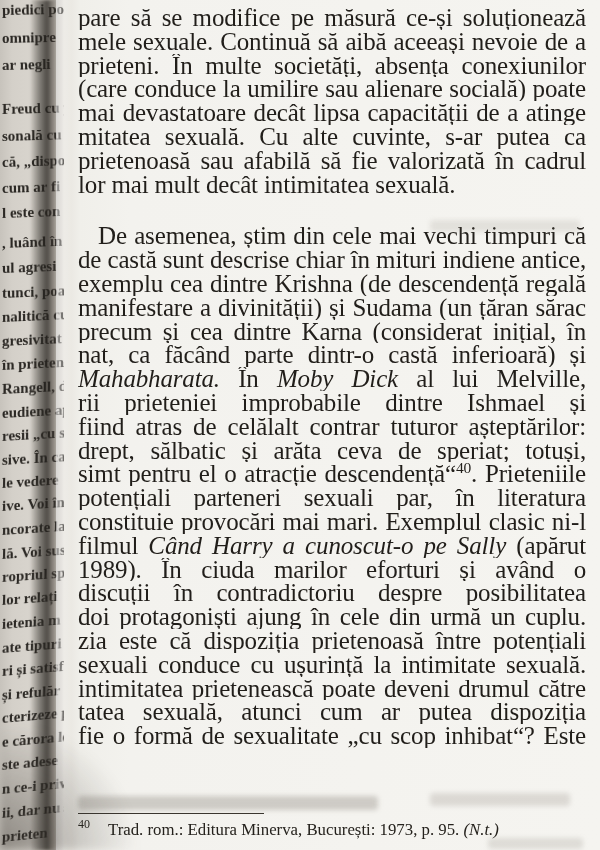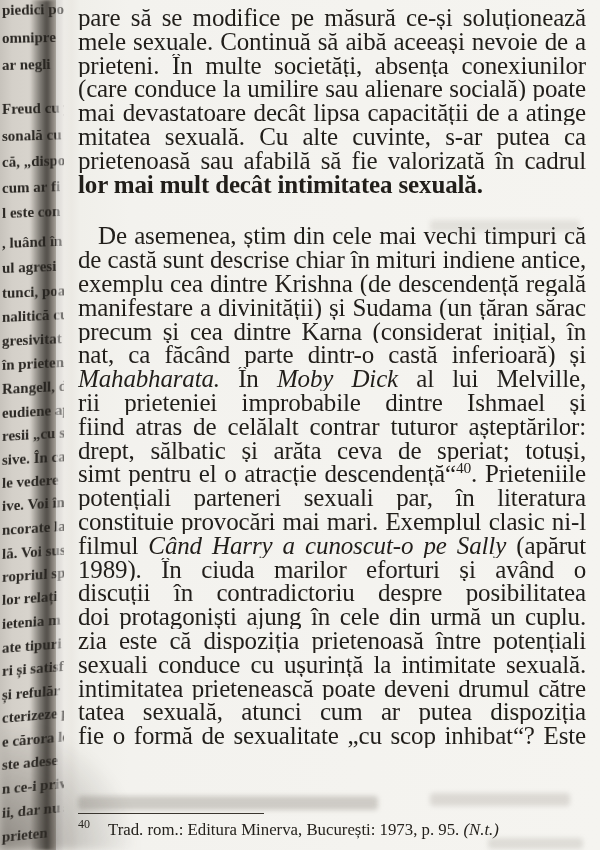--- a/index.html
+++ b/index.html
@@ -38,21 +38,21 @@
   }
   
   .text-block{
     position:absolute;left:78px;top:6px;width:508px;
     color:#211e1a;font-size:25px;letter-spacing:-0.15px;
   }
   .line{
     height:23.8px;line-height:23.8px;overflow:hidden;
     text-align:justify;text-align-last:justify;
   }
-  .line.para-end{text-align-last:left;font-weight:bold;}
+  .line.para-end{text-align-last:left;}
   .line.indent{padding-left:20px;margin-top:28px;}
   .line em{font-style:italic;}
   .line sup,.footnote sup{font-size:0.62em;vertical-align:super;line-height:0;}
   
   .footnote-rule{
     position:absolute;left:78px;top:813px;width:186px;height:0;
     border-top:1.6px solid #3a362f;
   }
   .footnote{
     position:absolute;left:78px;top:819px;width:508px;

